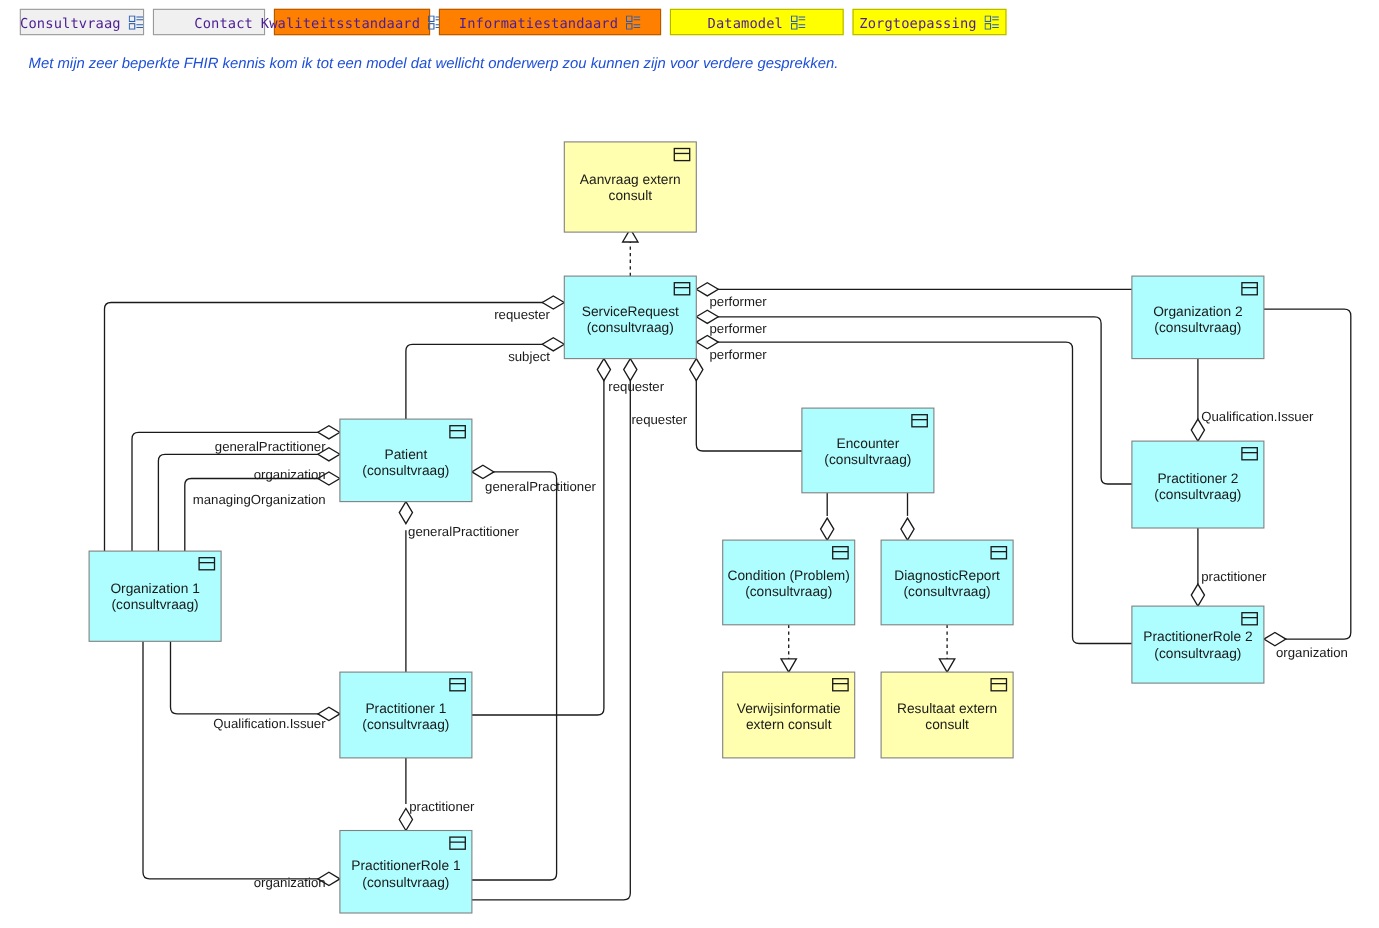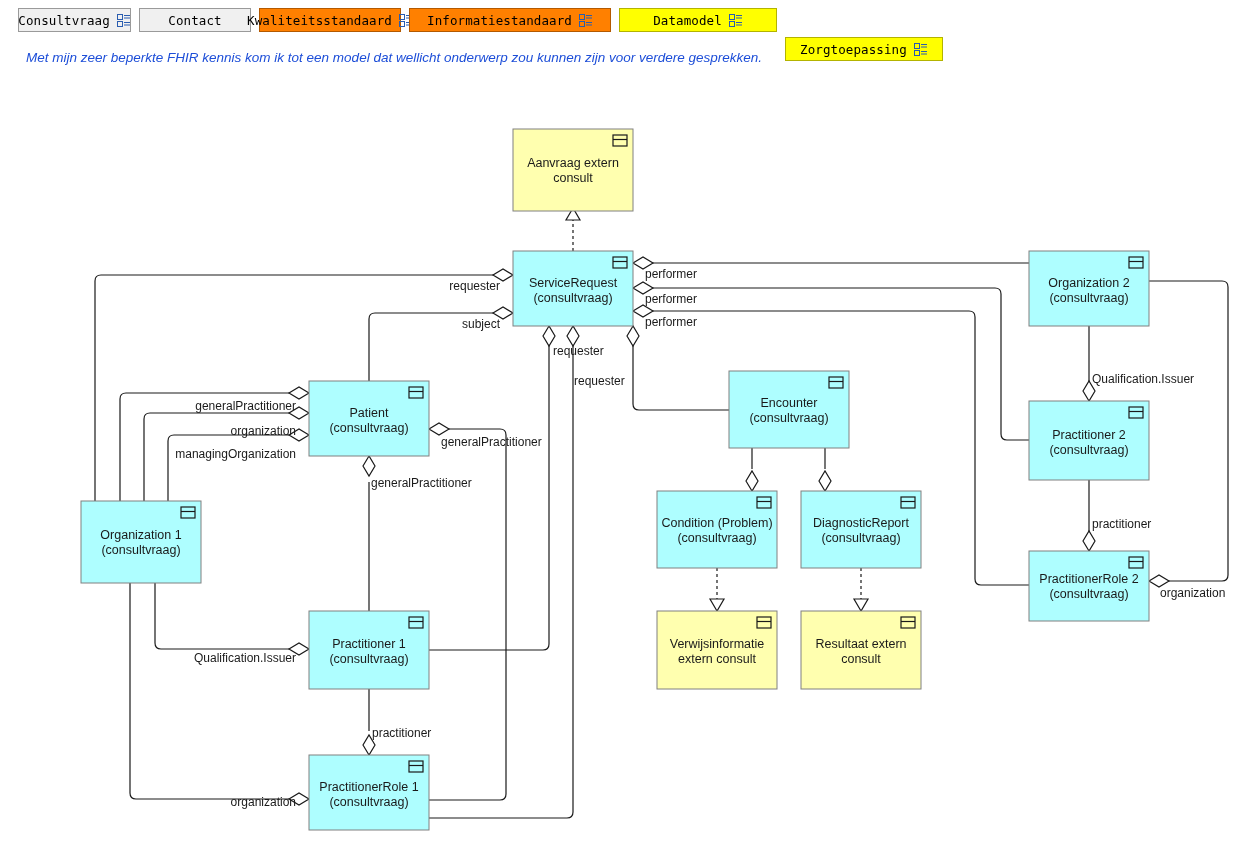--- a/index.html
+++ b/index.html
@@ -14,36 +14,36 @@
     display:flex;align-items:flex-start;gap:8px;padding:8px 0 0 18px;
     box-sizing:border-box;
   }
   .tab{
     height:24px;min-width:0;box-sizing:border-box;
     border:1px solid #9a9a9a;
     display:flex;align-items:center;justify-content:center;
     position:relative;padding:0 10px;
     font-size:12.5px;letter-spacing:.1px;
     font-family:"DejaVu Sans Mono", monospace;
-    color:#000000;
+    color:#4c1d95;
     user-select:none;
   }
   .tab .lbl{white-space:nowrap;}
   .tab .tabicon{margin-left:7px;display:block;line-height:0;}
   .tab.grey{background:#f0f0f0;}
   .tab.orange{background:#ff8000;border-color:#b35900;}
   .tab.yellow{background:#ffff00;border-color:#b3b300;}
   .tab.grey .tabicon svg ,.tab.orange .tabicon svg,.tab.yellow .tabicon svg{display:block;}
   
   .tab.w1{width:113px;}
-  .tab.w2{width:112px;}
+  .tab.w2{width:102px;justify-content:flex-end;}
   .tab.w3{width:142px;}
   .tab.w4{width:202px;}
   .tab.w5{width:158px;}
-  .tab.w6{width:158px;margin-top:29px;}
+  .tab.w6{width:140px;}
 
   
   #subtitle{
     position:absolute;left:26px;top:50px;width:1100px;
     font-size:13.5px;font-style:italic;color:#1d4ed8;
     font-family:"Liberation Sans", sans-serif;
     white-space:nowrap;
   }
 
   

